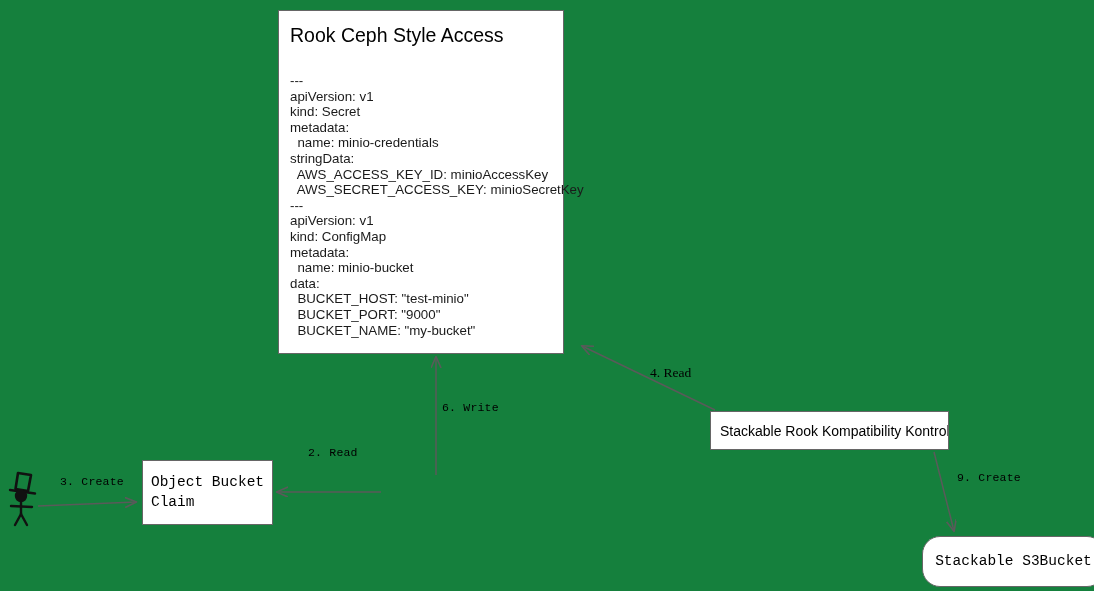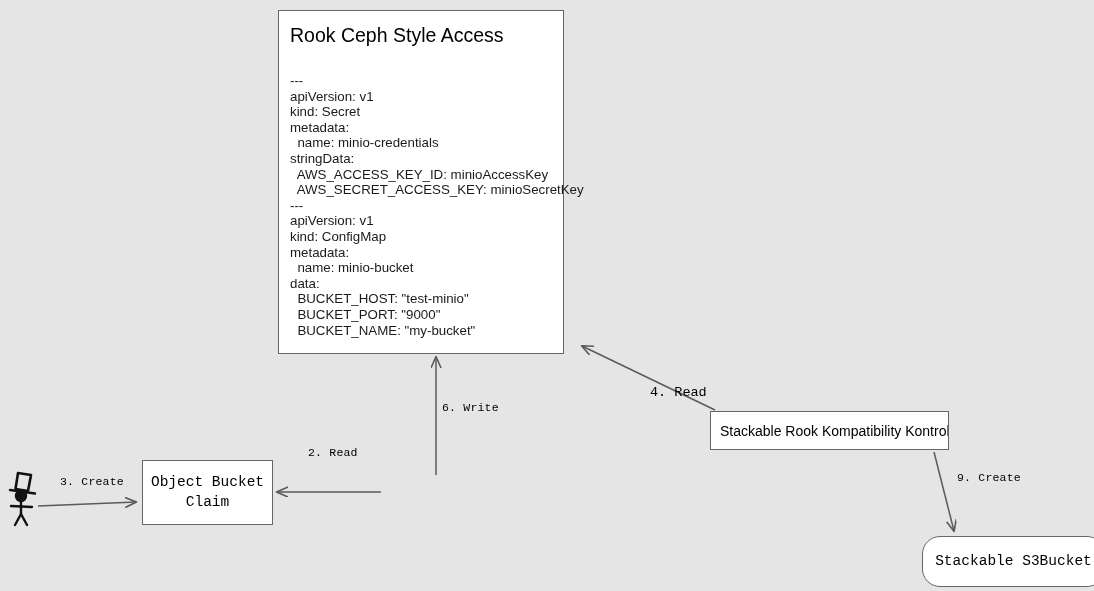--- a/index.html
+++ b/index.html
@@ -8,34 +8,33 @@
     background: #ffffff;
   }
   body {
     font-family: "Liberation Sans", sans-serif;
     color: #000000;
   }
   #canvas {
     position: relative;
     width: 1094px;
     height: 591px;
-    background: #e5e5e5;
+    background: #15803d;
     overflow: hidden;
   }
   .box {
     position: absolute;
     box-sizing: border-box;
     background: #ffffff;
     border: 1px solid #666666;
   }
   .box-mono-center {
     display: flex;
     align-items: center;
     justify-content: center;
-    text-align: center;
     font-family: "Liberation Mono", "DejaVu Sans Mono", monospace;
     font-size: 14.5px;
     line-height: 1.35;
     color: #000000;
     white-space: pre-line;
   }
   .box-sans-left {
     display: flex;
     align-items: center;
     font-family: "Liberation Sans", sans-serif;
@@ -79,23 +78,22 @@
     position: absolute;
     color: #000000;
     white-space: nowrap;
   }
   .lbl-mono {
     font-family: "Liberation Mono", "DejaVu Sans Mono", monospace;
     font-size: 11.5px;
     letter-spacing: 0.2px;
   }
   .lbl-sans {
-    font-family: Liberation Mono, monospace;
+    font-family: Liberation Serif, serif;
     font-size: 13.5px;
-    margin-top: 20px;
   }
 
   svg.edges {
     position: absolute;
     left: 0;
     top: 0;
     width: 1094px;
     height: 591px;
     overflow: visible;
     pointer-events: none;

